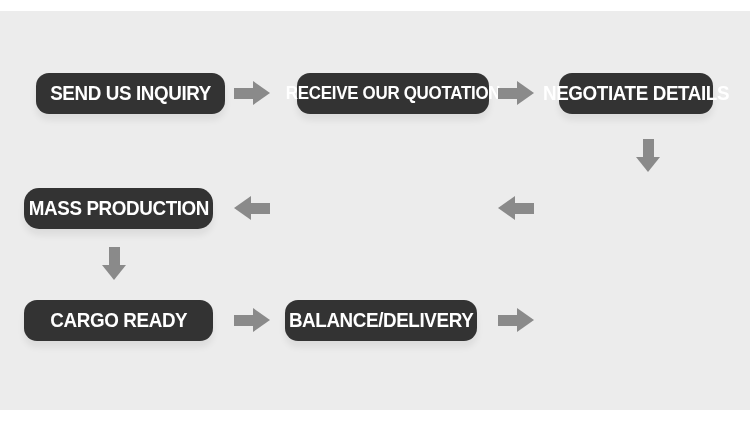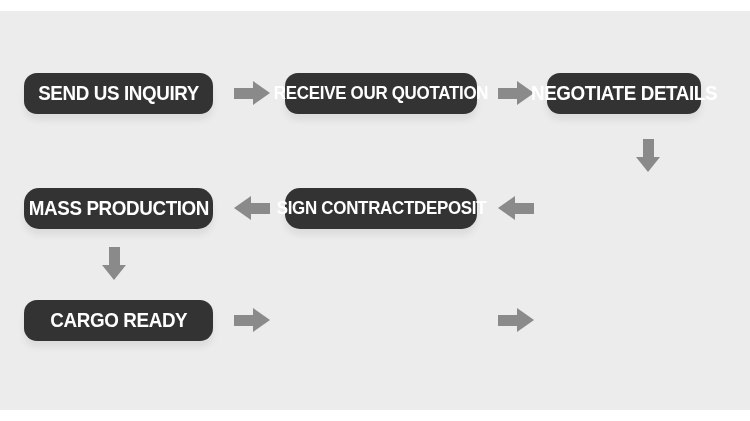--- a/index.html
+++ b/index.html
@@ -34,21 +34,21 @@
     box-shadow: 0 6px 7px rgba(0,0,0,0.07);
   }
   .box .label {
     white-space: nowrap;
     transform: scaleX(0.94);
     transform-origin: center;
   }
   .c1 { left: 24px;  width: 189px; }
   .c2 { left: 285px; width: 192px; }
   .c3 { left: 547px; width: 154px; }
-  .r1 { top: 73px; }
+  .r1 { top: 73px; margin-left: 12px; }
   .r2 { top: 188px; border-radius: 15px; }
   .r3 { top: 300px; justify-content: center; }
   .fs-lg { font-size: 20px;   letter-spacing: -0.4px; }
   .fs-md { font-size: 18px;   letter-spacing: -0.3px; }
   .fs-sm { font-size: 18px; letter-spacing: -0.3px; }
   
   .harrow {
     position: absolute;
     width: 36px; height: 24px;
     display: flex;
@@ -119,37 +119,37 @@
     <span class="head"></span>
   </div>
 
   <div class="box c1 r2 fs-lg">
     <span class="label">MASS PRODUCTION</span>
   </div>
   <div class="harrow dir-left g1 ar2">
     <span class="stem"></span>
     <span class="head"></span>
   </div>
-  <div class="box c2 r2 fs-sm">
-    <span class="label">SIGN CONTRACTDEPOSIT</span>
-  </div>
   <div class="harrow dir-left g2 ar2">
     <span class="stem"></span>
     <span class="head"></span>
   </div>
 
   <div class="varrow da2">
     <span class="stem"></span>
     <span class="head"></span>
   </div>
 
   <div class="box c1 r3 fs-lg">
     <span class="label">CARGO READY</span>
   </div>
   <div class="harrow dir-right g1 ar3">
     <span class="stem"></span>
     <span class="head"></span>
   </div>
+  <div class="box c2 r3 fs-lg">
+    <span class="label">BALANCE/DELIVERY</span>
+  </div>
   <div class="harrow dir-right g2 ar3">
     <span class="stem"></span>
     <span class="head"></span>
   </div>
 </div>
 
 </body></html>

